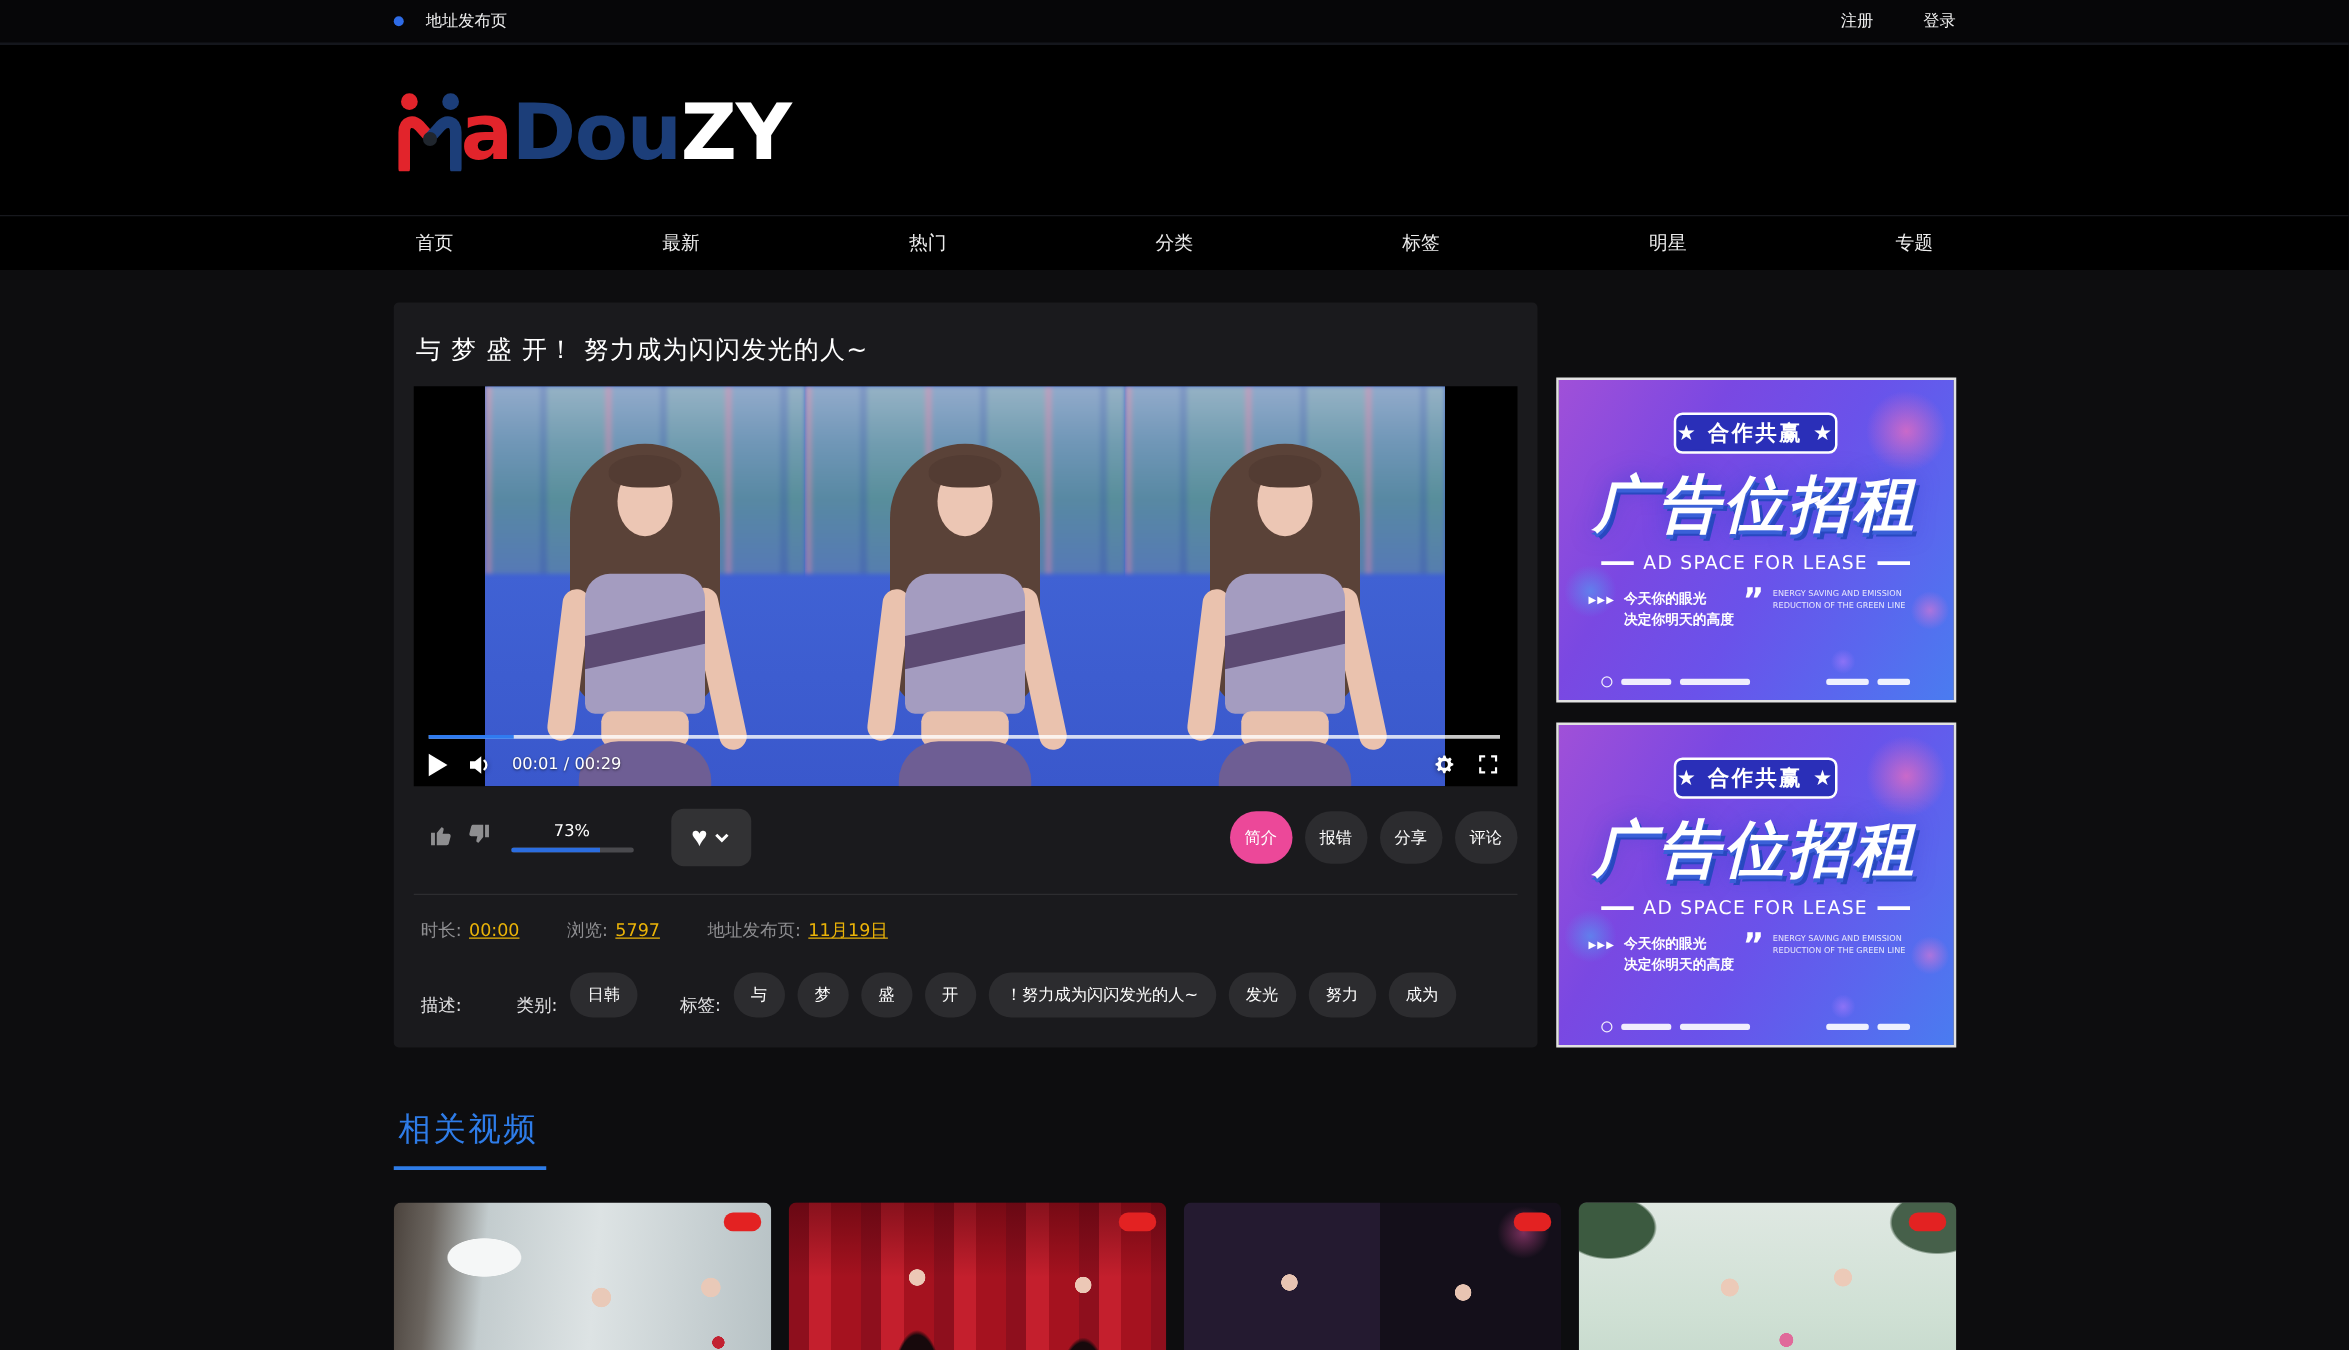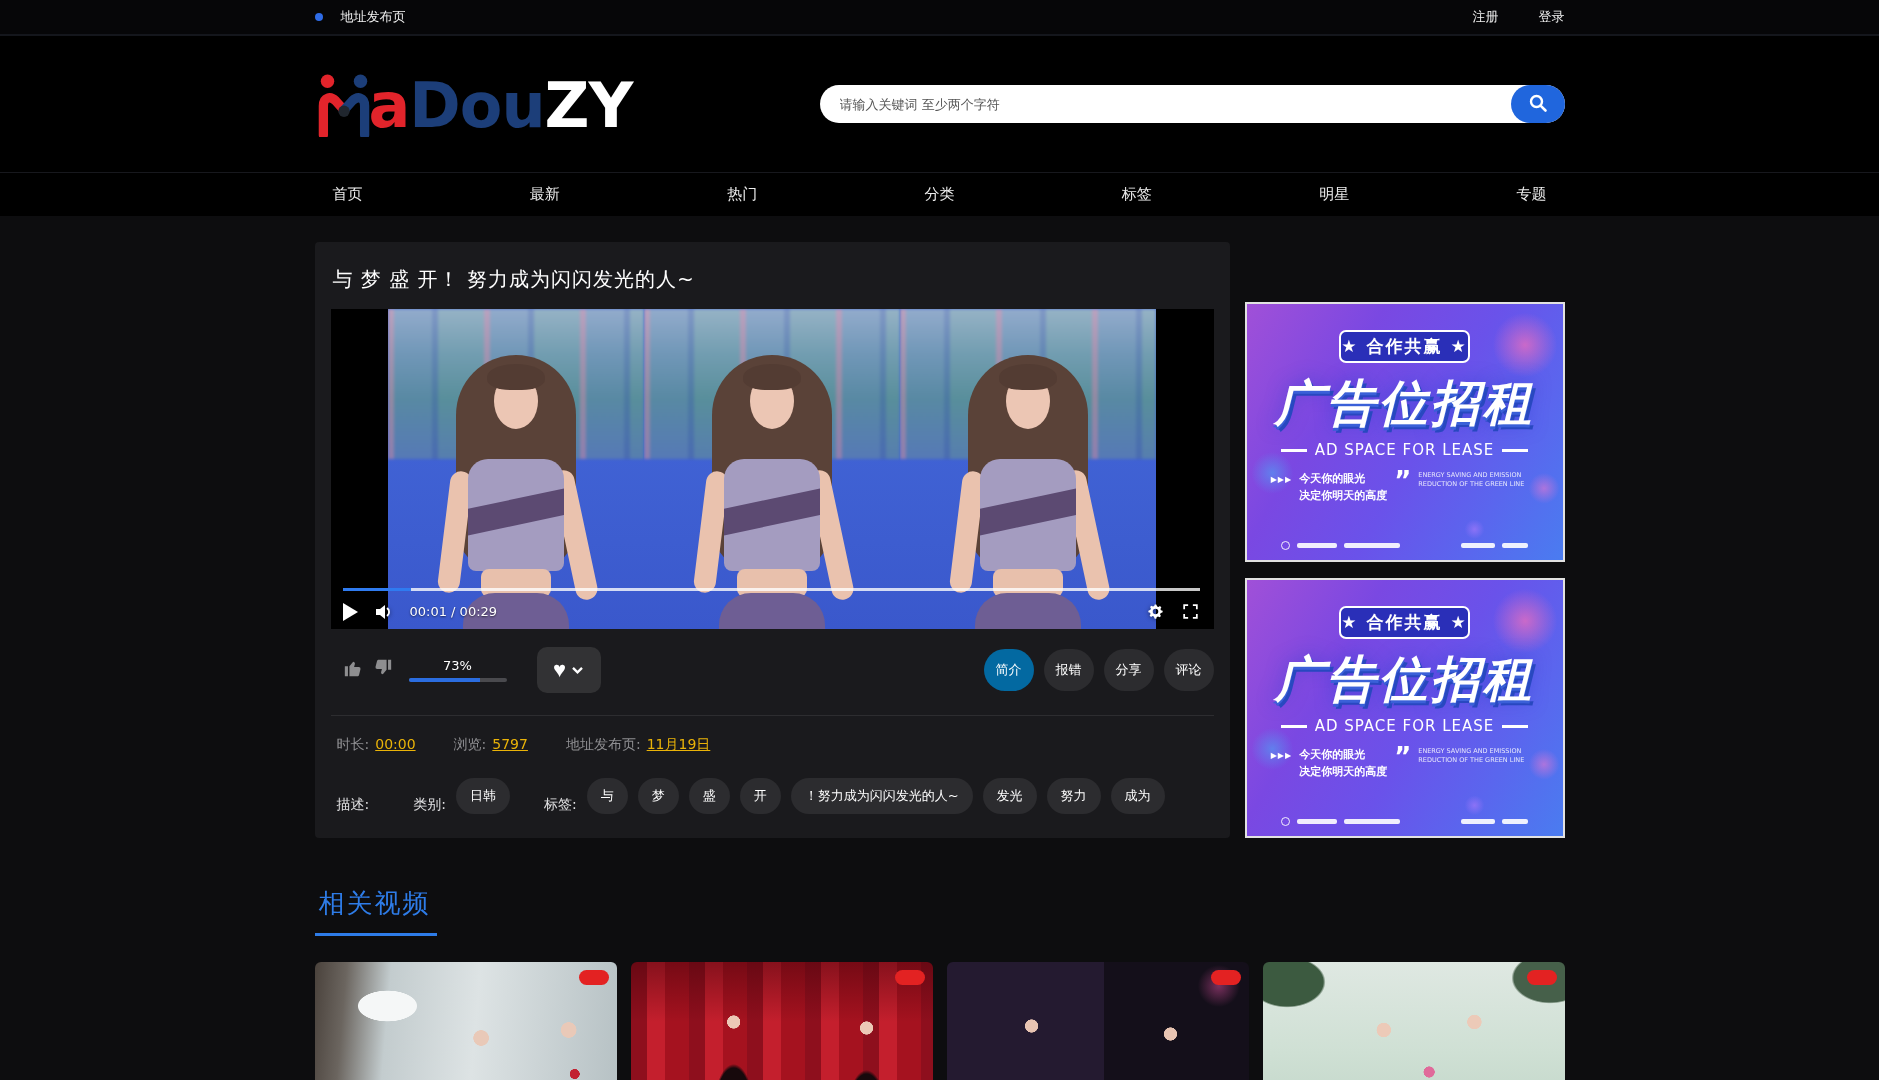--- a/index.html
+++ b/index.html
@@ -83,21 +83,21 @@
   .rating { width:98px; margin-left:16px; }
   .rating-label { color:#fff; font-size:13px; text-align:center; }
   .rating-bar { height:4px; background:#4a4a4e; border-radius:2px; margin-top:5px; position:relative; overflow:hidden; }
   .rating-fill { position:absolute; left:0; top:0; bottom:0; background:#2b6de0; }
   .fav-btn { margin-left:30px; width:64px; height:46px; background:#323234; border:none; border-radius:10px;
     display:flex; align-items:center; justify-content:center; gap:5px; cursor:pointer; }
   .fav-heart { color:#fff; font-size:22px; line-height:1; }
   .tab-pills { display:flex; gap:10px; }
   .pill-btn { min-width:46px; height:42px; padding:0 12px; border:none; border-radius:21px; background:#2c2c2f;
     color:#fff; font-size:13px; cursor:pointer; font-family:inherit; }
-  .pill-btn.active { background:#0369a1; }
+  .pill-btn.active { background:#ec4899; }
 
   .divider { height:1px; background:#2d2d30; margin-top:22px; }
 
   
   .meta-row { display:flex; gap:38px; margin-top:20px; font-size:14px; margin-left:6px; }
   .meta-label { color:#8f8f92; margin-right:6px; }
   .meta-value { color:#eab308;text-decoration:underline; }
   .tags-row { display:flex; align-items:flex-end; flex-wrap:wrap; gap:10px; margin-top:24px; margin-left:6px;
     font-size:14px; color:#e2e2e4; }
   .lbl-gap { margin-right:34px; }
@@ -195,31 +195,20 @@
           <circle cx="44" cy="10" r="6.5" fill="#1c3e79"></circle>
           <path d="M8 62 V34 C8 25 15 24 20 29 L28 38" stroke="#e2242b" stroke-width="9" stroke-linecap="round" fill="none"></path>
           <path d="M48 62 V34 C48 25 41 24 36 29 L28 38" stroke="#1c3e79" stroke-width="9" stroke-linecap="round" fill="none"></path>
           <circle cx="28" cy="39" r="5.5" fill="#20262e"></circle>
         </svg>
       </span>
       <span class="lt lt-red">a</span>
       <span class="lt lt-navy">Dou</span>
       <span class="lt lt-white">ZY</span>
     </div>
-    <div class="search-wrap">
-      <input class="search-input" type="text" placeholder="请输入关键词 至少两个字符" style="">
-      <button class="search-btn">
-        <span>
-          <svg width="20" height="20" viewBox="0 0 20 20">
-            <circle cx="8.5" cy="8.5" r="5.5" stroke="#fff" stroke-width="2.4" fill="none"></circle>
-            <path d="M12.8 12.8 L17.5 17.5" stroke="#fff" stroke-width="2.6" stroke-linecap="round"></path>
-          </svg>
-        </span>
-      </button>
-    </div>
   </div>
 </div>
 
 <div class="nav">
   <div class="container">
     <a href="#">首页</a>
     <a href="#">最新</a>
     <a href="#">热门</a>
     <a href="#">分类</a>
     <a href="#">标签</a>

